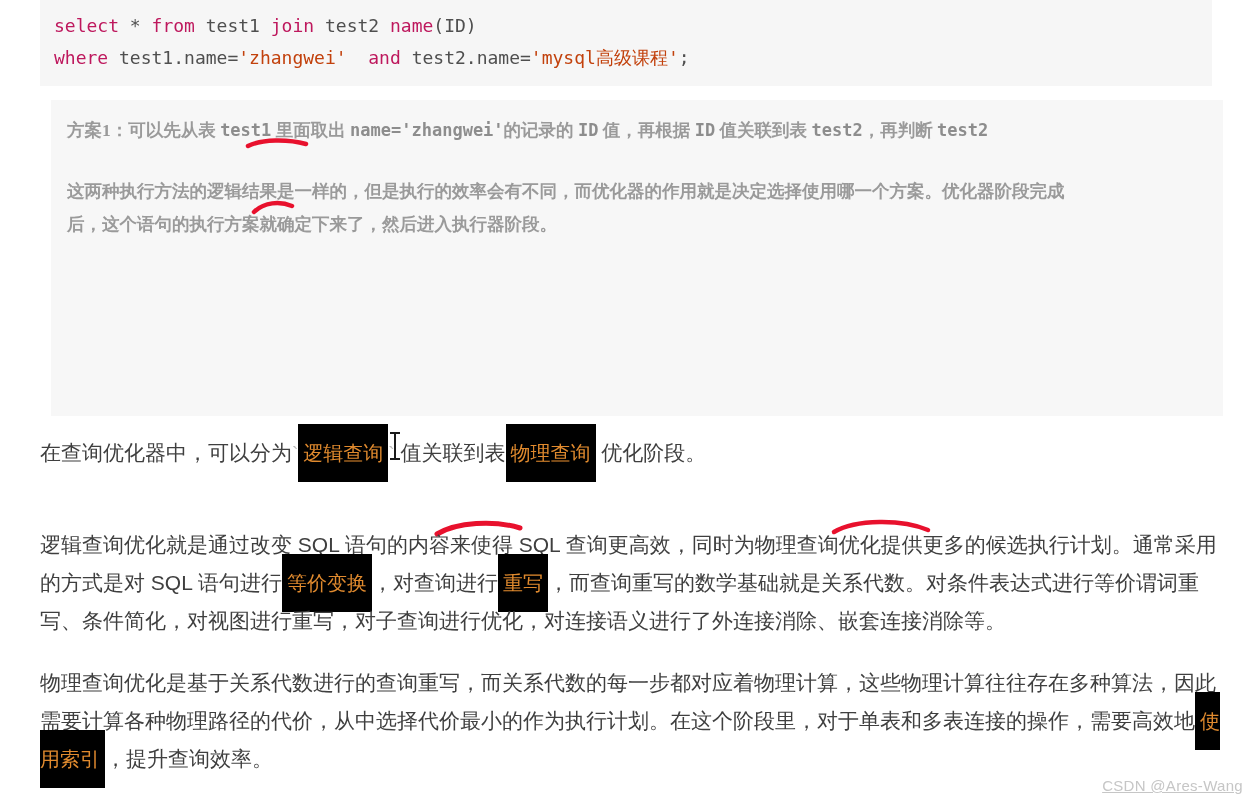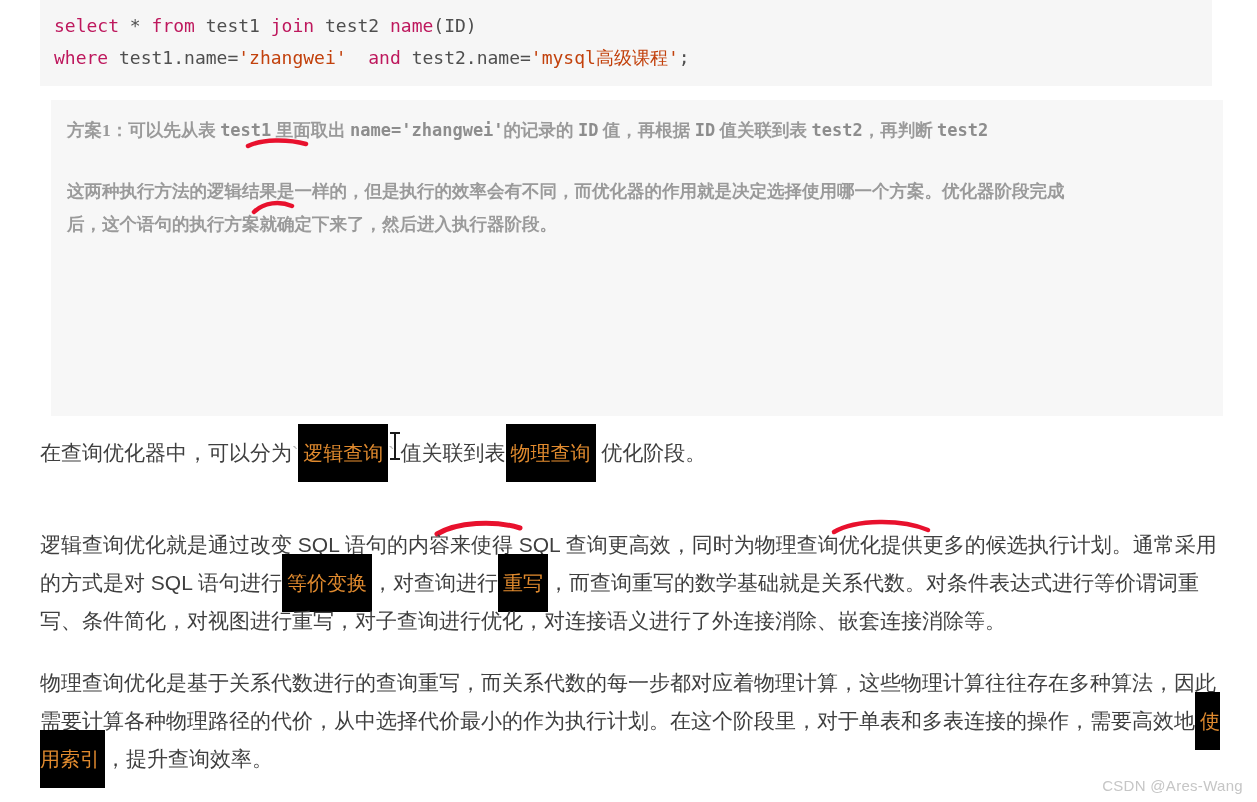--- a/index.html
+++ b/index.html
@@ -117,20 +117,21 @@
 
   
   .watermark {
     position: absolute;
     right: 14px;
     bottom: 8px;
     color: #c6c6c6;
     font-size: 15px;
     font-family: "Liberation Sans", "DejaVu Sans", sans-serif;
     letter-spacing: 0.3px;
+    text-decoration: underline;
   }
 </style>
 </head>
 <body>
 
 <div class="code-block"><span class="tok-kw">select</span><span class="tok-op"> * </span><span class="tok-kw">from</span><span class="tok-id"> test1 </span><span class="tok-kw">join</span><span class="tok-id"> test2 </span><span class="tok-kw">name</span><span class="tok-id">(ID)</span>
 <span class="tok-kw">where</span><span class="tok-id"> test1.name=</span><span class="tok-str">'zhangwei'</span><span class="tok-kw">  and </span><span class="tok-id">test2.name=</span><span class="tok-str">'mysql高级课程'</span><span class="tok-id">;</span></div>
 
 <div class="quote-panel">
 

